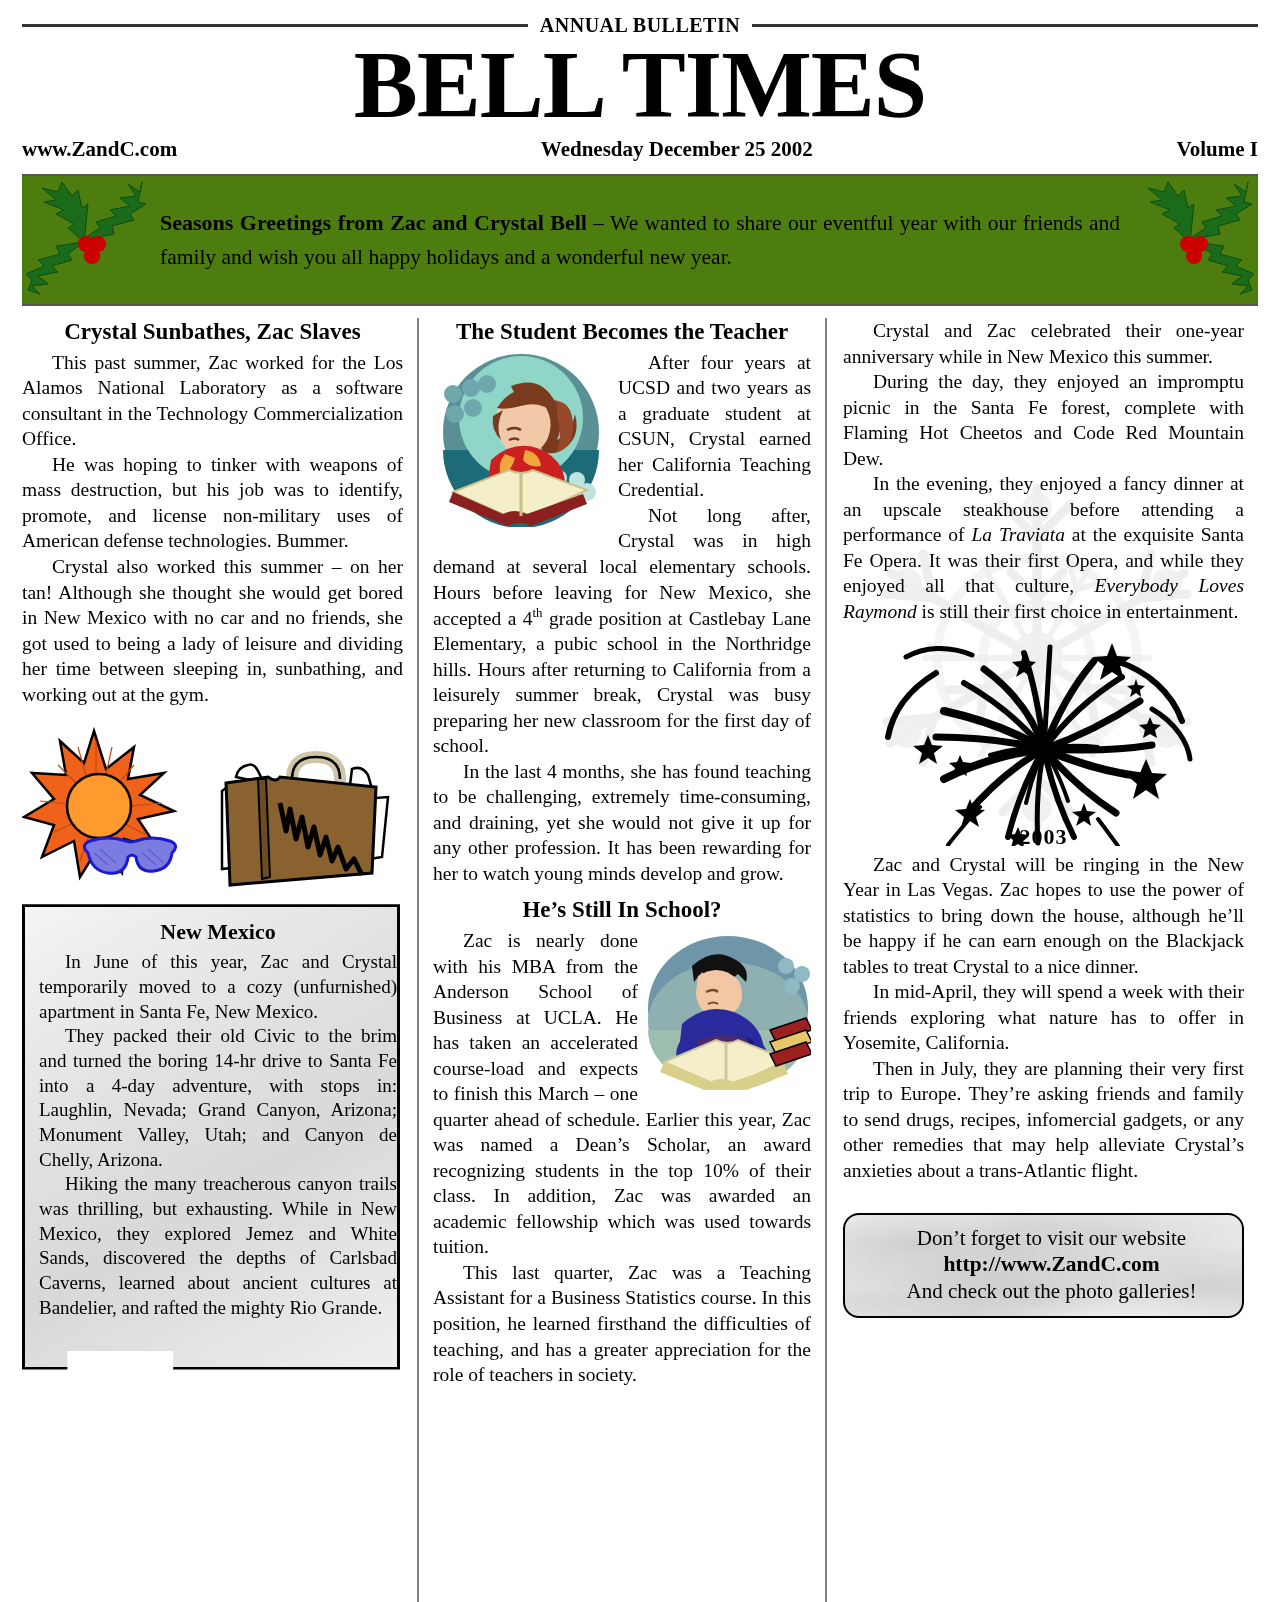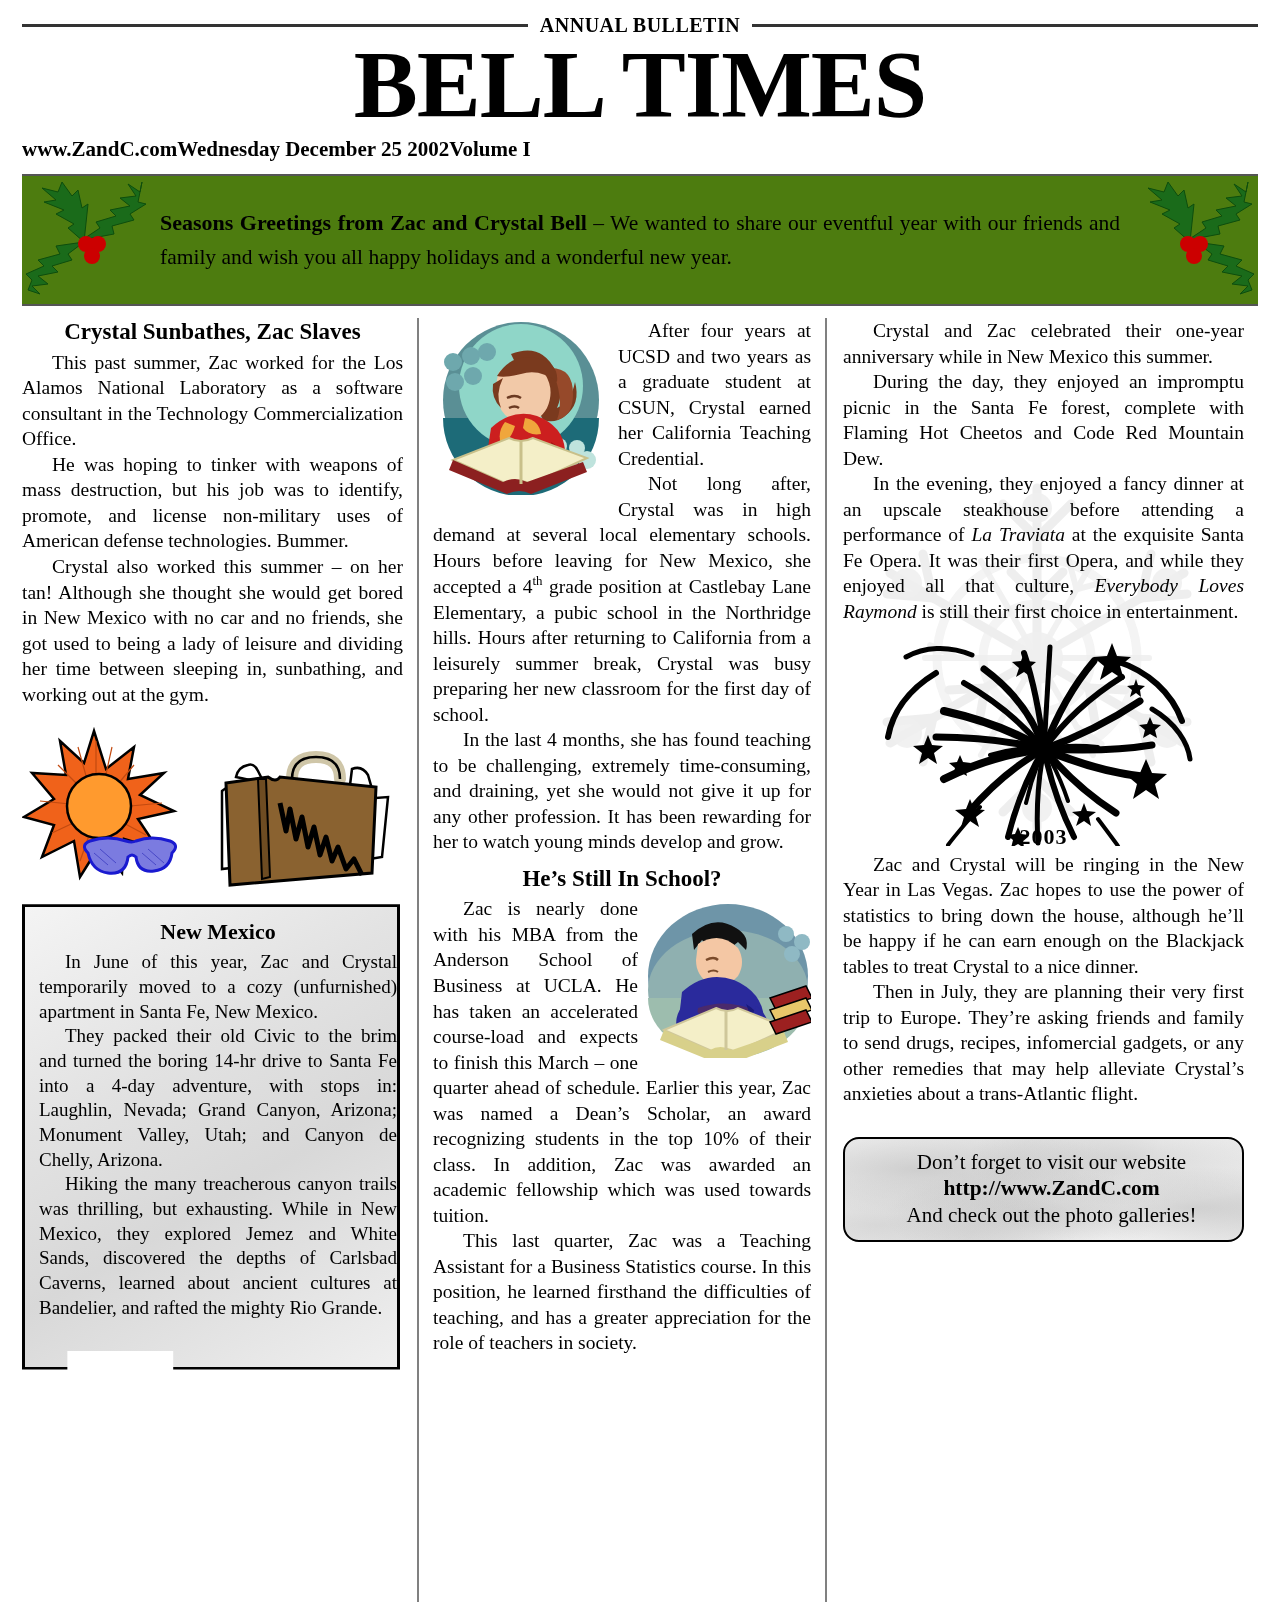--- a/index.html
+++ b/index.html
@@ -5,21 +5,21 @@
   html,body{margin:0;padding:0;background:#fff;}
   body{width:1280px;height:1602px;font-family:"Liberation Serif",serif;color:#000;position:relative;overflow:hidden;}
   .page{width:1280px;height:1602px;position:relative;box-sizing:border-box;padding:0 22px;}
 
   
   .kicker{display:flex;align-items:center;gap:12px;padding-top:14px;}
   .kicker .rule{flex:1;height:3px;background:#333;}
   .kicker .ktext{font-weight:bold;font-size:20px;letter-spacing:.5px;white-space:nowrap;}
   .masthead{text-align:center;font-weight:bold;font-size:96px;line-height:.96;letter-spacing:-1px;margin-top:2px;
             font-family:"Liberation Serif",serif;}
-  .mastrow{display:flex;align-items:baseline;font-weight:bold;font-size:21px;margin-top:6px;}
+  .mastrow{display:flex;align-items:baseline;justify-content:space-between;font-weight:bold;font-size:21px;margin-top:6px;}
   .mastrow .mid{font-size:21px;}
 
   
   .banner{margin-top:12px;background:#4d7c0f;border-top:2px solid #555;border-bottom:2px solid #555;
           height:128px;display:flex;align-items:center;position:relative;}
   .banner .holly{width:130px;height:120px;flex:none;}
   .banner .btext{flex:1;font-size:21.5px;line-height:1.55;text-align:justify;padding:0 8px;}
   .banner .btext b{font-size:22px;}
 
   
@@ -169,20 +169,21 @@
           <h3>New Mexico</h3>
           <p>In June of this year, Zac and Crystal temporarily moved to a cozy (unfurnished) apartment in Santa Fe, New Mexico.</p>
           <p>They packed their old Civic to the brim and turned the boring 14-hr drive to Santa Fe into a 4-day adventure, with stops in: Laughlin, Nevada; Grand Canyon, Arizona; Monument Valley, Utah; and Canyon de Chelly, Arizona.</p>
           <p>Hiking the many treacherous canyon trails was thrilling, but exhausting. While in New Mexico, they explored Jemez and White Sands, discovered the depths of Carlsbad Caverns, learned about ancient cultures at Bandelier, and rafted the mighty Rio Grande.</p>
           <div class="nm-foot"></div>
         </div>
       </div>
     </div>
 
     <div class="col col2">
+      <h2 class="head">The Student Becomes the Teacher</h2>
 
       <svg class="art-left" width="175" height="175" viewBox="0 0 175 175">
         <circle cx="88" cy="80" r="78" fill="#5a8f95"></circle>
         <path d="M10 98 a78 78 0 0 0 156 0 Z" fill="#1d6b78"></path>
         <circle cx="88" cy="66" r="62" fill="#8fd6c8"></circle>
         <g fill="#6ea8ad">
           <circle cx="20" cy="42" r="9"></circle>
             <circle cx="38" cy="36" r="9"></circle>
             <circle cx="54" cy="32" r="9"></circle>
           <circle cx="22" cy="62" r="9"></circle>
@@ -351,20 +352,21 @@
             <path d="M262 128 l6 14 15 1 -12 10 4 15 -13 -9 -13 9 4 -15 -12 -10 15 -1 Z"></path>
             <path d="M266 86 l3 7 8 1 -6 5 2 8 -7 -4 -7 4 2 -8 -6 -5 8 -1 Z"></path>
             <path d="M252 48 l2 6 7 1 -5 4 1 7 -5 -4 -6 4 2 -7 -5 -4 7 -1 Z"></path>
             <path d="M134 196 l3 7 8 1 -6 5 1 8 -6 -4 -7 4 2 -8 -6 -5 8 -1 Z"></path>
           </g>
         </svg>
         <div class="fw-year">2003</div>
       </div>
 
       <p class="body">Zac and Crystal will be ringing in the New Year in Las Vegas. Zac hopes to use the power of statistics to bring down the house, although he’ll be happy if he can earn enough on the Blackjack tables to treat Crystal to a nice dinner.</p>
+      <p class="body">In mid-April, they will spend a week with their friends exploring what nature has to offer in Yosemite, California.</p>
       <p class="body">Then in July, they are planning their very first trip to Europe. They’re asking friends and family to send drugs, recipes, infomercial gadgets, or any other remedies that may help alleviate Crystal’s anxieties about a trans-Atlantic flight.</p>
 
       <div class="webbox">
         <div>Don’t forget to visit our website</div>
         <div class="url">http://www.ZandC.com</div>
         <div>And check out the photo galleries!</div>
       </div>
 
     </div>
   </div>

